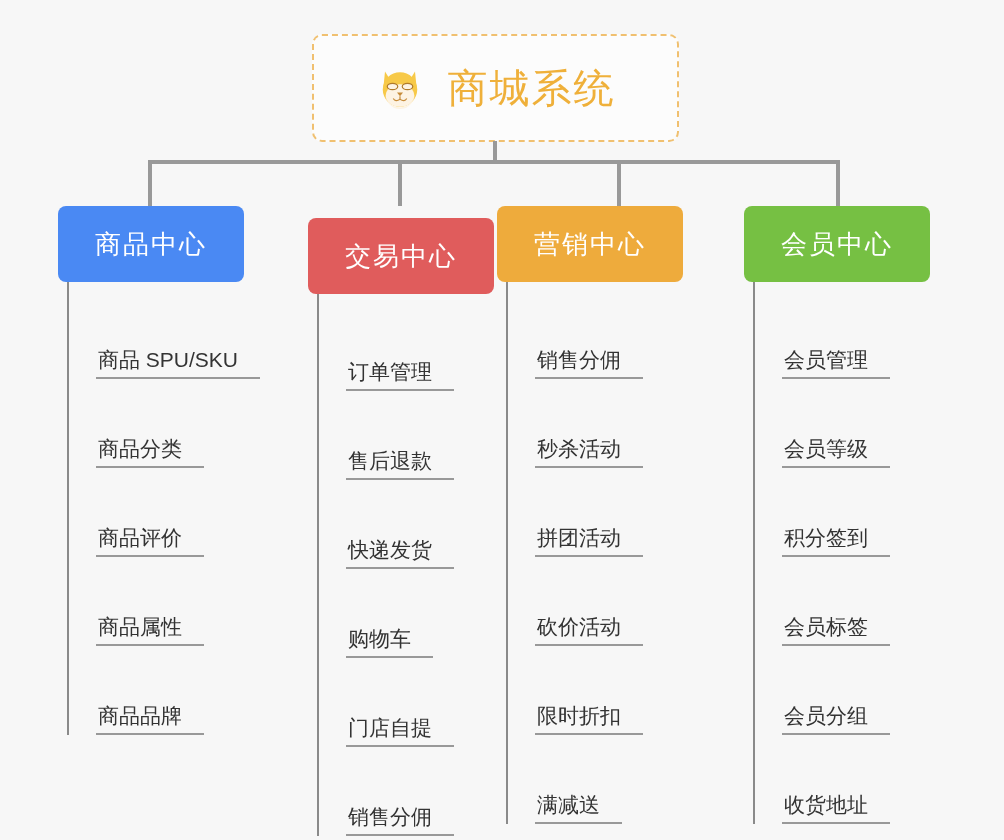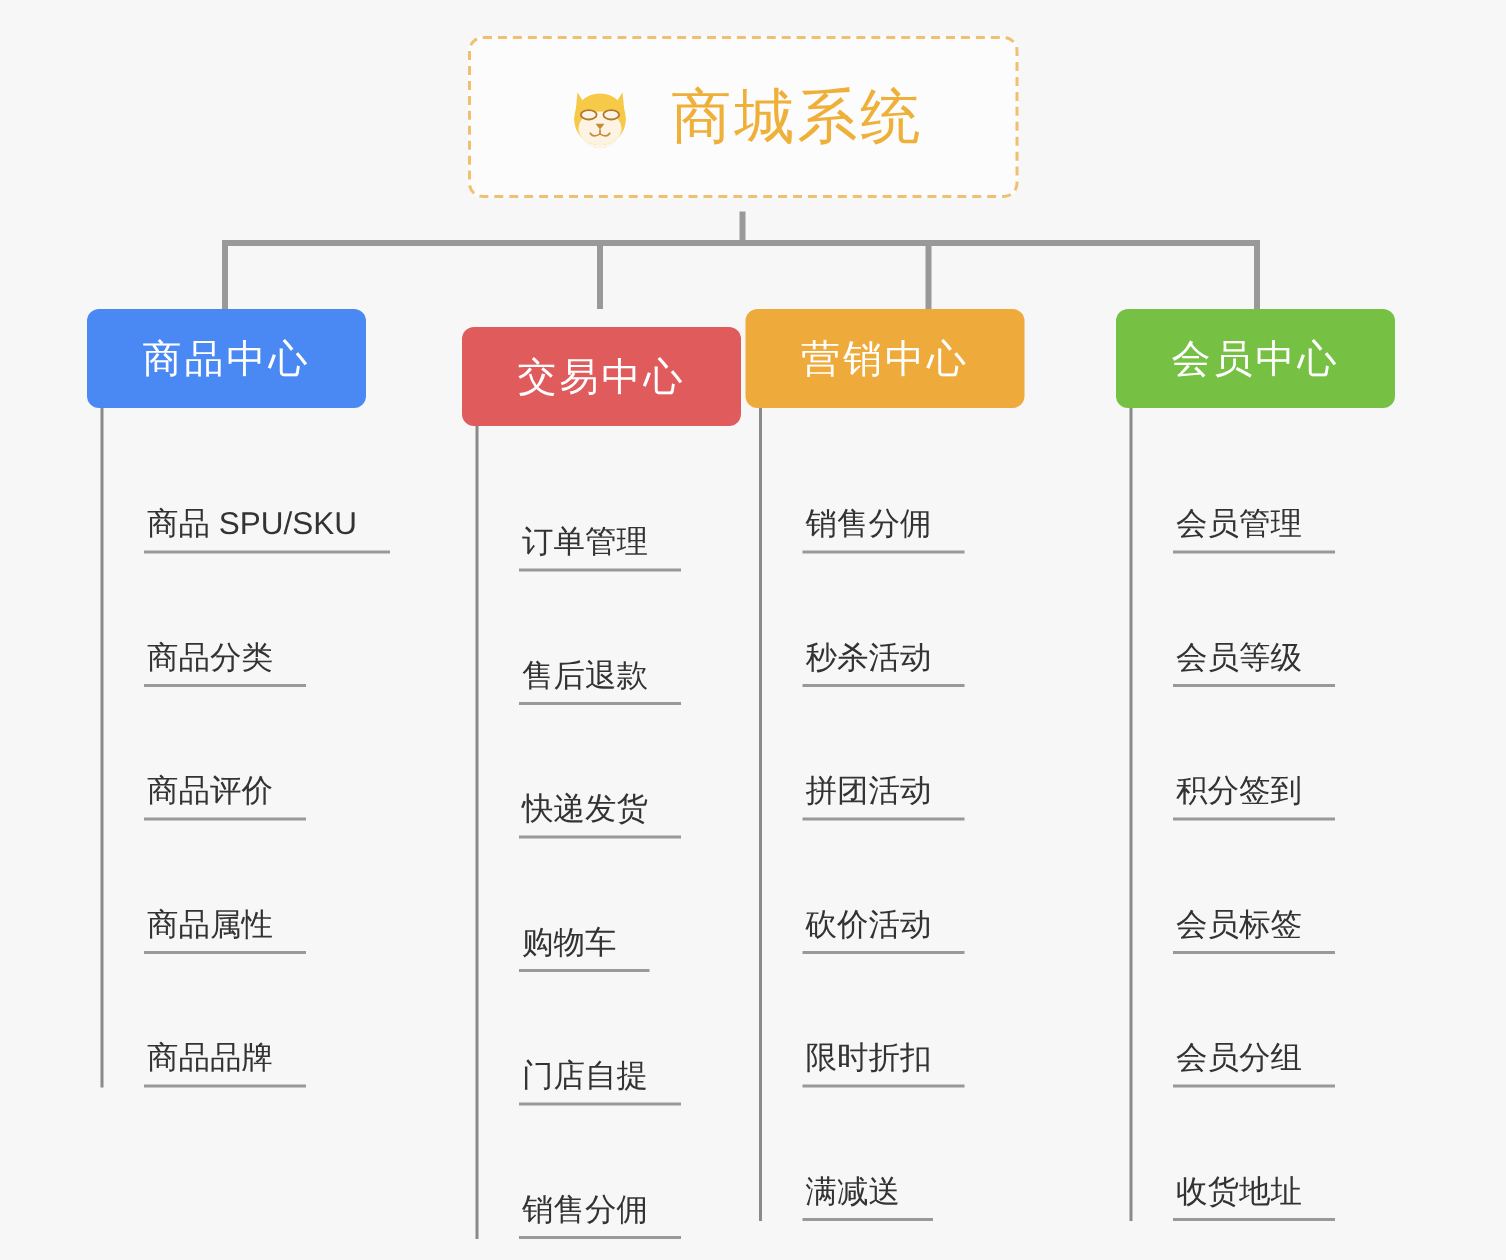--- a/index.html
+++ b/index.html
@@ -12,21 +12,21 @@
   }
   #diagram {
     position: relative;
     width: 1004px; height: 840px;
     background: #f7f7f7;
   }
 
   
   .root-card {
     position: absolute;
-    left: 312px; top: 24px;
+    left: 312px; top: 34px;
     width: 367px; height: 108px;
     background: #fcfcfc;
     border: 2px dashed #f0c070;
     border-radius: 10px;
     display: flex;
     align-items: center;
     justify-content: center;
     gap: 24px;
   }
   .root-icon {
@@ -48,21 +48,21 @@
   .conn-bus { left: 148px; top: 160px; width: 692px; height: 4px; }
   .conn-drop { top: 160px; width: 4px; height: 46px; }
 
   
   .column {
     position: absolute;
     top: 206px;
     width: 186px;
   }
   .cat-box {
-    height: 66px;
+    height: 76px;
     border-radius: 8px;
     display: flex;
     align-items: center;
     justify-content: center;
     color: #ffffff;
     font-size: 26px;
     letter-spacing: 2px;
     white-space: nowrap;
   }
   .leaf-list {

